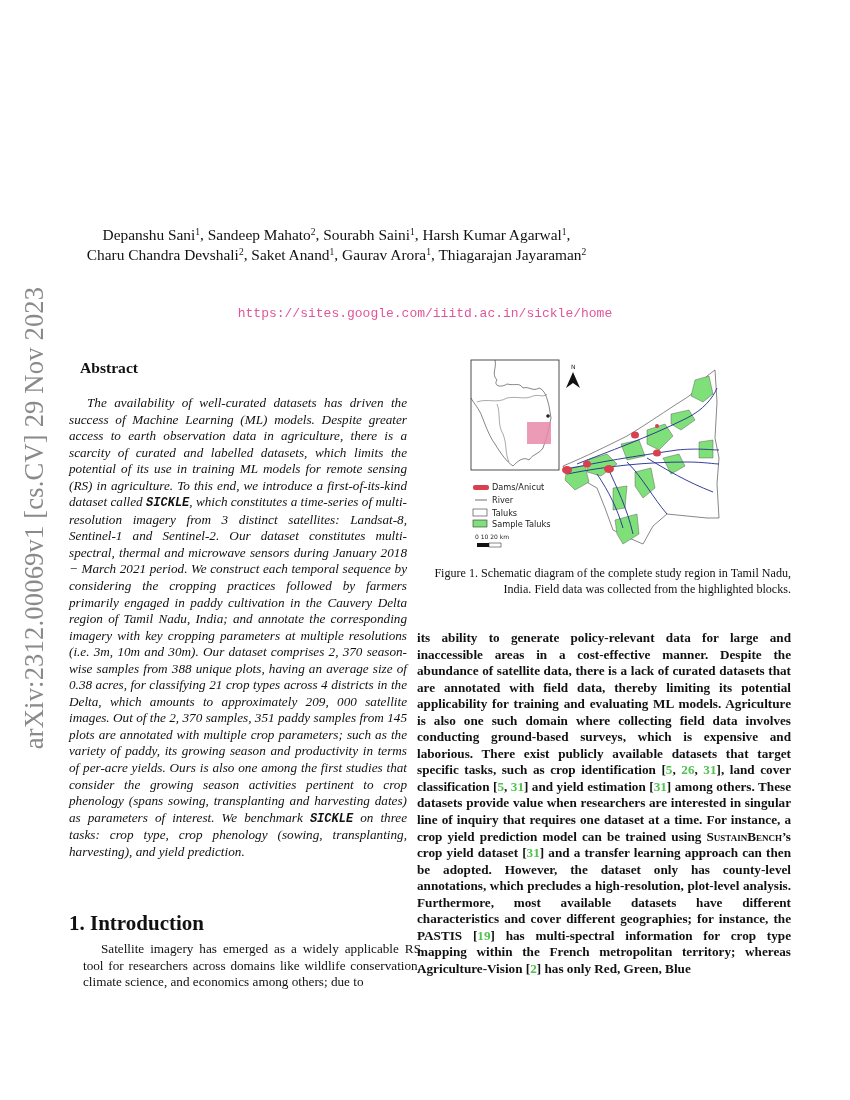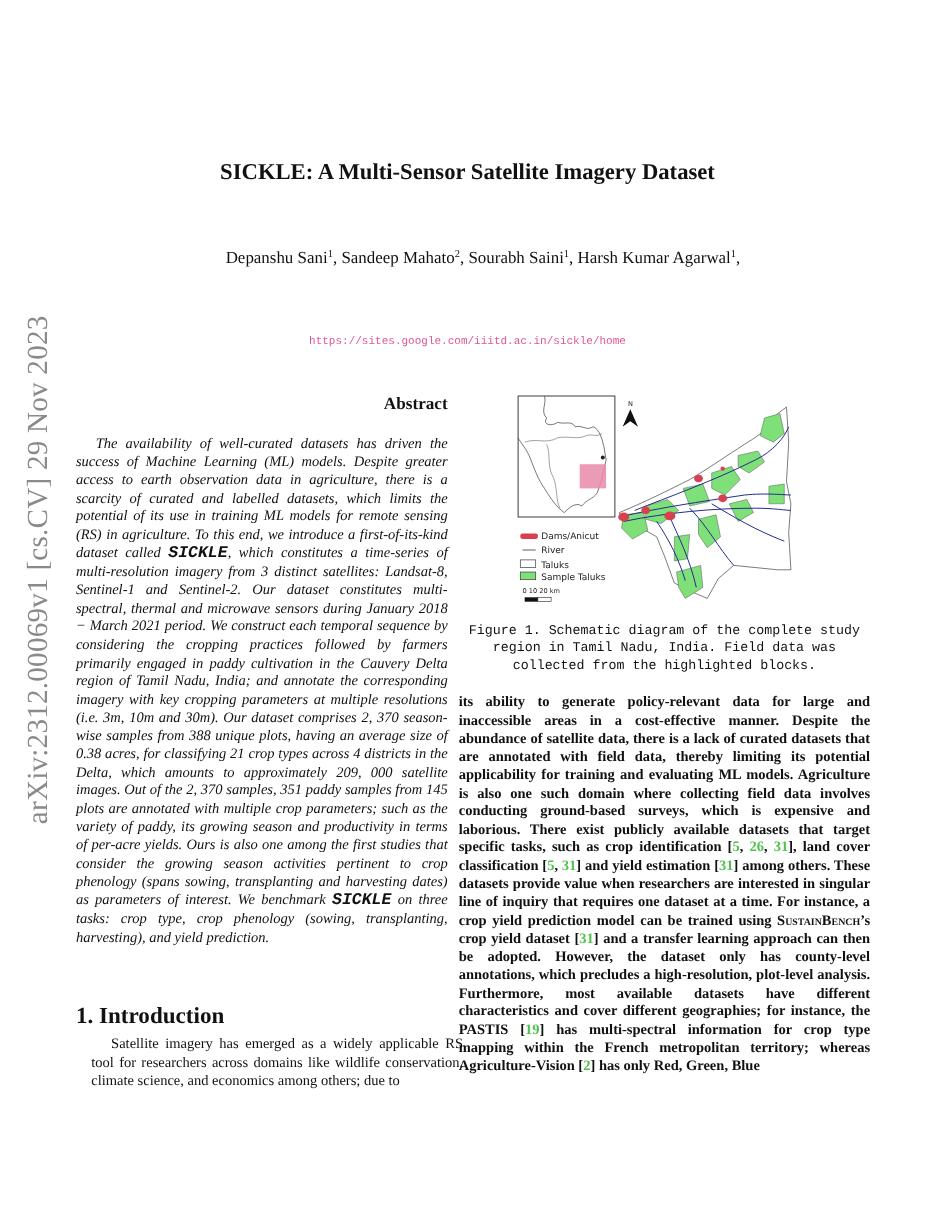--- a/index.html
+++ b/index.html
@@ -4,53 +4,58 @@
 <style>
   html, body { margin:0; padding:0; background:#ffffff; }
   body { width:850px; height:1100px; position:relative; overflow:hidden;
          font-family:"Liberation Serif", "DejaVu Serif", serif; color:#111; }
   .abs { position:absolute; }
   .stamp { position:absolute; left:14px; top:283px; width:40px; height:470px; }
   .stamp span { position:absolute; left:50%; top:50%; white-space:nowrap;
       transform: translate(-50%,-50%) rotate(-90deg);
       font-family:"Liberation Serif", serif; font-size:26.5px; color:#8a8a8a; letter-spacing:0.2px; }
   .title { left:0; width:850px; top:145px; text-align:center; font-weight:bold; font-size:20.6px; line-height:25px; }
-  .authors { left:0; width:673px; top:225px; text-align:right; font-size:15.4px; line-height:19.5px; }
+  .authors { left:0; width:673px; top:225px; text-align:center; font-size:15.4px; line-height:19.5px; }
   .authors sup { font-size:9.5px; vertical-align:top; position:relative; top:-2px; }
-  .url { left:0; width:850px; top:306px; text-align:center; font-family:"Liberation Mono", monospace; font-size:10px; color:#e0569a; }
+  .url { left:0; width:850px; top:306px; text-align:center; font-family:"Liberation Mono", monospace; font-size:13px; color:#e0569a; }
   .col { font-size:13.2px; line-height:16.55px; text-align:justify; }
-  .abs-head { left:80px; width:327px; top:359px; text-align:right; font-weight:bold; font-size:15.6px; }
+  .abs-head { left:80px; width:327px; top:359px; text-align:left; font-weight:bold; font-size:15.6px; }
   .abstract { left:69px; width:338px; top:395px; font-style:italic; text-indent:18px; }
-  .abstract b.mono { font-family:"Liberation Mono", monospace; font-weight:bold; font-size:15px; }
+  .abstract b.mono { font-family:"Liberation Mono", monospace; font-weight:bold; font-size:12px; }
   .sec-head { left:69px; top:911px; font-weight:bold; font-size:21px; }
   .intro1 { left:83px; width:338px; top:941px; text-indent:18px; }
   .fig { left:467px; top:358px; width:268px; height:196px; }
-  .caption { left:417px; width:374px; top:565px; font-size:12.1px; line-height:16px; text-align:center;font-family:Liberation Mono, monospace; }
+  .caption { left:417px; width:374px; top:565px; font-size:12.1px; line-height:16px; text-align:right; }
   .intro2 { left:417px; width:374px; top:630px;font-weight:bold; }
   .cite { color:#4fc24f; }
   .sc { font-variant:small-caps; }
   .fig-legend { font-family:"DejaVu Sans", "Liberation Sans", sans-serif; font-size:8.2px; fill:#222; }
 </style>
 </head>
 <body>
 
 <div class="stamp">
   <span>arXiv:2312.00069v1  [cs.CV]  29 Nov 2023</span>
 </div>
 
 <div class="abs title">
-  <div>SICKLE: A Multi-Sensor Satellite Imagery Dataset</div>
 </div>
 
 <div class="abs authors">
   <div>
     <span>Depanshu Sani</span><sup>1</sup>,
     <span>Sandeep Mahato</span><sup>2</sup>,
     <span>Sourabh Saini</span><sup>1</sup>,
     <span>Harsh Kumar Agarwal</span><sup>1</sup>,
+  </div>
+  <div>
+    <span>Charu Chandra Devshali</span><sup>2</sup>,
+    <span>Saket Anand</span><sup>1</sup>,
+    <span>Gaurav Arora</span><sup>1</sup>,
+    <span>Thiagarajan Jayaraman</span><sup>2</sup>
   </div>
 </div>
 
 <div class="abs url">https://sites.google.com/iiitd.ac.in/sickle/home</div>
 
 <div class="abs abs-head">Abstract</div>
 <div class="abs col abstract"><span>The availability of well-curated datasets has driven the success of Machine Learning (ML) models. Despite greater access to earth observation data in agriculture, there is a scarcity of curated and labelled datasets, which limits the potential of its use in training ML models for remote sensing (RS) in agriculture.  To this end, we introduce a first-of-its-kind dataset called </span><b class="mono">SICKLE</b><span>, which constitutes a time-series of multi-resolution imagery from 3 distinct satellites: Landsat-8, Sentinel-1 and Sentinel-2.  Our dataset constitutes multi-spectral, thermal and microwave sensors during January 2018 − March 2021 period.  We construct each temporal sequence by considering the cropping practices followed by farmers primarily engaged in paddy cultivation in the Cauvery Delta region of Tamil Nadu, India; and annotate the corresponding imagery with key cropping parameters at multiple resolutions (i.e. 3m, 10m and 30m).  Our dataset comprises 2, 370 season-wise samples from 388 unique plots, having an average size of 0.38 acres, for classifying 21 crop types across 4 districts in the Delta, which amounts to approximately 209, 000 satellite images. Out of the 2, 370 samples, 351 paddy samples from 145 plots are annotated with multiple crop parameters; such as the variety of paddy, its growing season and productivity in terms of per-acre yields.  Ours is also one among the first studies that consider the growing season activities pertinent to crop phenology (spans sowing, transplanting and harvesting dates) as parameters of interest. We benchmark </span><b class="mono">SICKLE</b><span> on three tasks: crop type, crop phenology (sowing, transplanting, harvesting), and yield prediction.</span></div>
 
 <div class="abs sec-head">1. Introduction</div>
 <div class="abs col intro1">Satellite imagery has emerged as a widely applicable RS tool for researchers across domains like wildlife conservation, climate science, and economics among others; due to</div>

